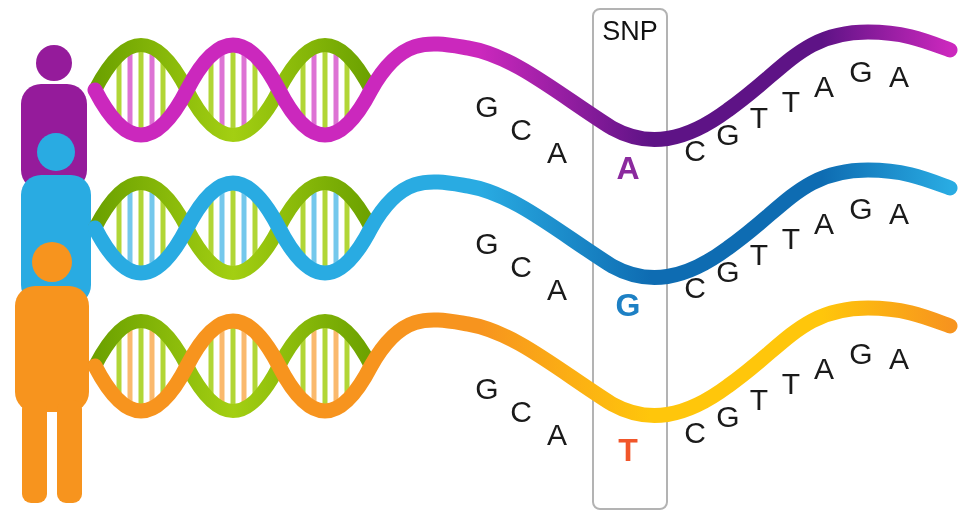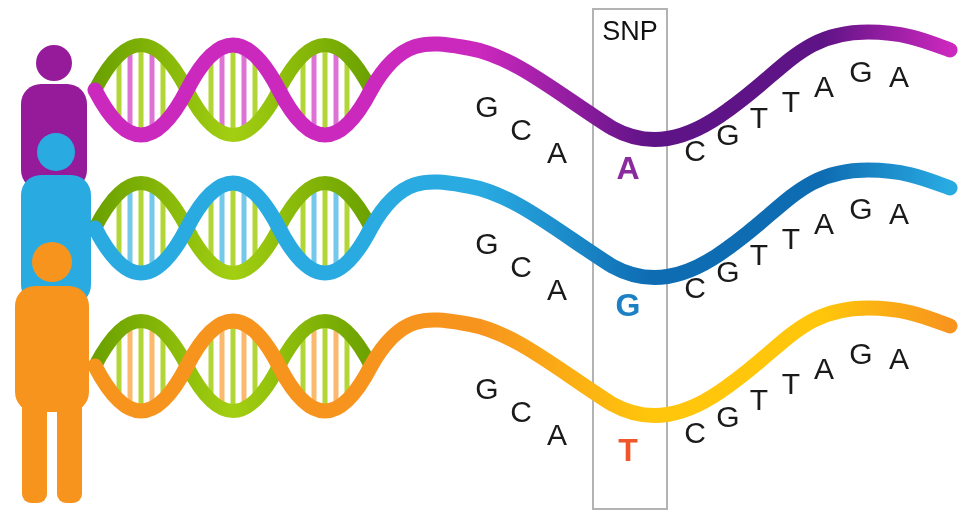--- a/index.html
+++ b/index.html
@@ -2,21 +2,21 @@
 <html><head>
 <meta charset="utf-8">
 <style>
   html,body{margin:0;padding:0;background:#ffffff;}
   body{width:961px;height:516px;position:relative;overflow:hidden;
        font-family:"Liberation Sans", sans-serif;}
   .stage{position:absolute;left:0;top:0;width:961px;height:516px;}
 
   
   #snp-box{position:absolute;left:592px;top:8px;width:72px;height:498px;
-           border:2px solid #b3b3b3;border-radius:0;z-index:1;
+           border:2px solid #b3b3b3;border-radius:8px;z-index:1;
            display:flex;justify-content:center;align-items:flex-start;
            background:transparent;}
   #snp-label{margin-top:6px;font-size:27px;color:#111;}
 
   
   #art{position:absolute;left:0;top:0;z-index:2;}
 
   
   .row-letters{position:absolute;left:0;width:961px;height:125px;z-index:3;}
   .row1{top:70px}.row2{top:207px}.row3{top:352px}

